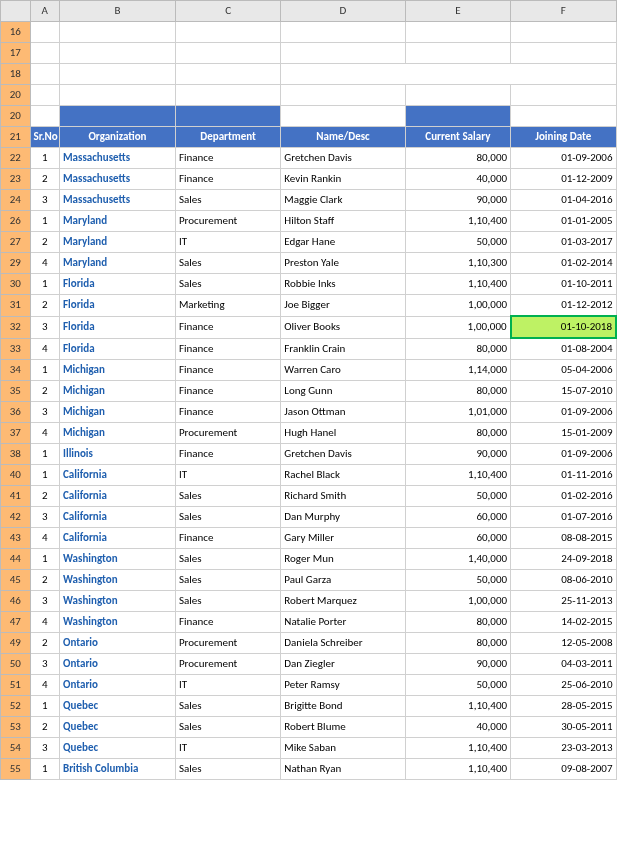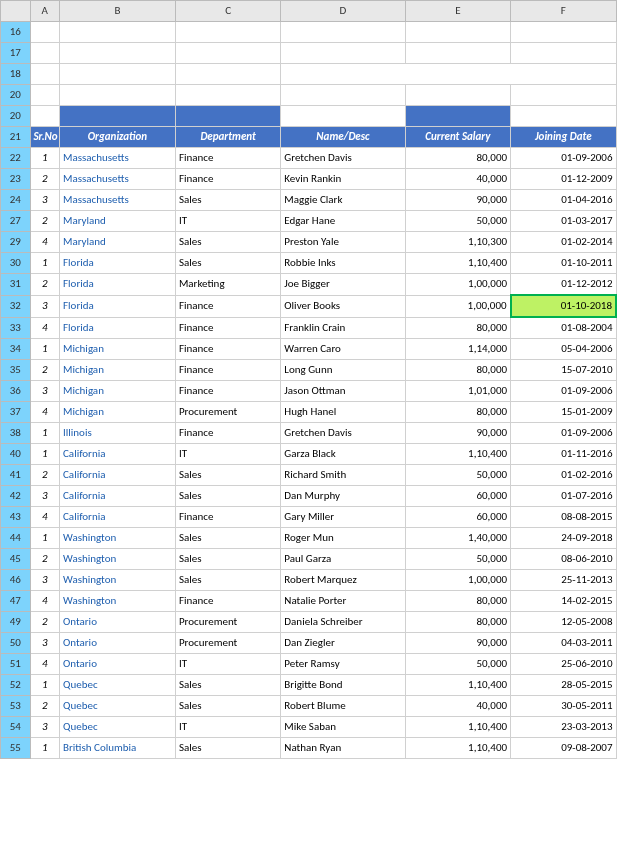--- a/index.html
+++ b/index.html
@@ -40,21 +40,21 @@
     .header-row th {
       background: #e8e8e8;
       text-align: center;
       font-weight: normal;
       color: #333;
       font-size: 11px;
       border: 1px solid #bbb;
     }
     
     .row-num {
-      background: #7dd3fc;
+      background: #fdba74;
       text-align: center;
       color: #333;
       font-weight: normal;
       border: 1px solid #bbb;
     }
     
     .empty { background: #fff; }
     
     .cube-label {
       background: #fff;
@@ -82,21 +82,21 @@
     
     .col-header {
       background: #4472c4;
       color: #fff;
       font-weight: bold;
       text-align: center;
     }
     
     .org-name {
       color: #1f5faf;
-      font-weight: normal;
+      font-weight: bold;
       margin-top: 44px;
     }
     
     .srno {
       text-align: center;
     }
     
     .salary {
       text-align: right;
       margin-left: 20px;
@@ -105,21 +105,21 @@
     .date-cell {
       text-align: right;
     }
     
     .highlight-cell {
       border: 2px solid #00b050 !important;
       background: #bef264;
     }
 
     .left { text-align: left; }
-    .center { text-align: center; font-style: italic; }
+    .center { text-align: center; }
     .right { text-align: right; }
   </style>
 </head>
 <body>
 
 <div class="spreadsheet">
   <table>
 
     <thead>
       <tr class="header-row">
@@ -213,20 +213,29 @@
         <tr>
           <td class="row-num">24</td>
           <td class="srno center">3</td>
           <td class="org-name left">Massachusetts</td>
           <td class="left">Sales</td>
           <td class="left">Maggie Clark</td>
           <td class="salary right">90,000</td>
           <td class="date-cell right">01-04-2016</td>
         </tr>
         <tr>
+          <td class="row-num">26</td>
+          <td class="srno center">1</td>
+          <td class="org-name left">Maryland</td>
+          <td class="left">Procurement</td>
+          <td class="left">Hilton Staff</td>
+          <td class="salary right">1,10,400</td>
+          <td class="date-cell right">01-01-2005</td>
+        </tr>
+        <tr>
           <td class="row-num">27</td>
           <td class="srno center">2</td>
           <td class="org-name left">Maryland</td>
           <td class="left">IT</td>
           <td class="left">Edgar Hane</td>
           <td class="salary right">50,000</td>
           <td class="date-cell right">01-03-2017</td>
         </tr>
         <tr>
           <td class="row-num">29</td>
@@ -316,21 +325,21 @@
           <td class="left">Finance</td>
           <td class="left">Gretchen Davis</td>
           <td class="salary right">90,000</td>
           <td class="date-cell right">01-09-2006</td>
         </tr>
         <tr>
           <td class="row-num">40</td>
           <td class="srno center">1</td>
           <td class="org-name left">California</td>
           <td class="left">IT</td>
-          <td class="left">Garza Black</td>
+          <td class="left">Rachel Black</td>
           <td class="salary right">1,10,400</td>
           <td class="date-cell right">01-11-2016</td>
         </tr>
         <tr>
           <td class="row-num">41</td>
           <td class="srno center">2</td>
           <td class="org-name left">California</td>
           <td class="left">Sales</td>
           <td class="left">Richard Smith</td>
           <td class="salary right">50,000</td>

